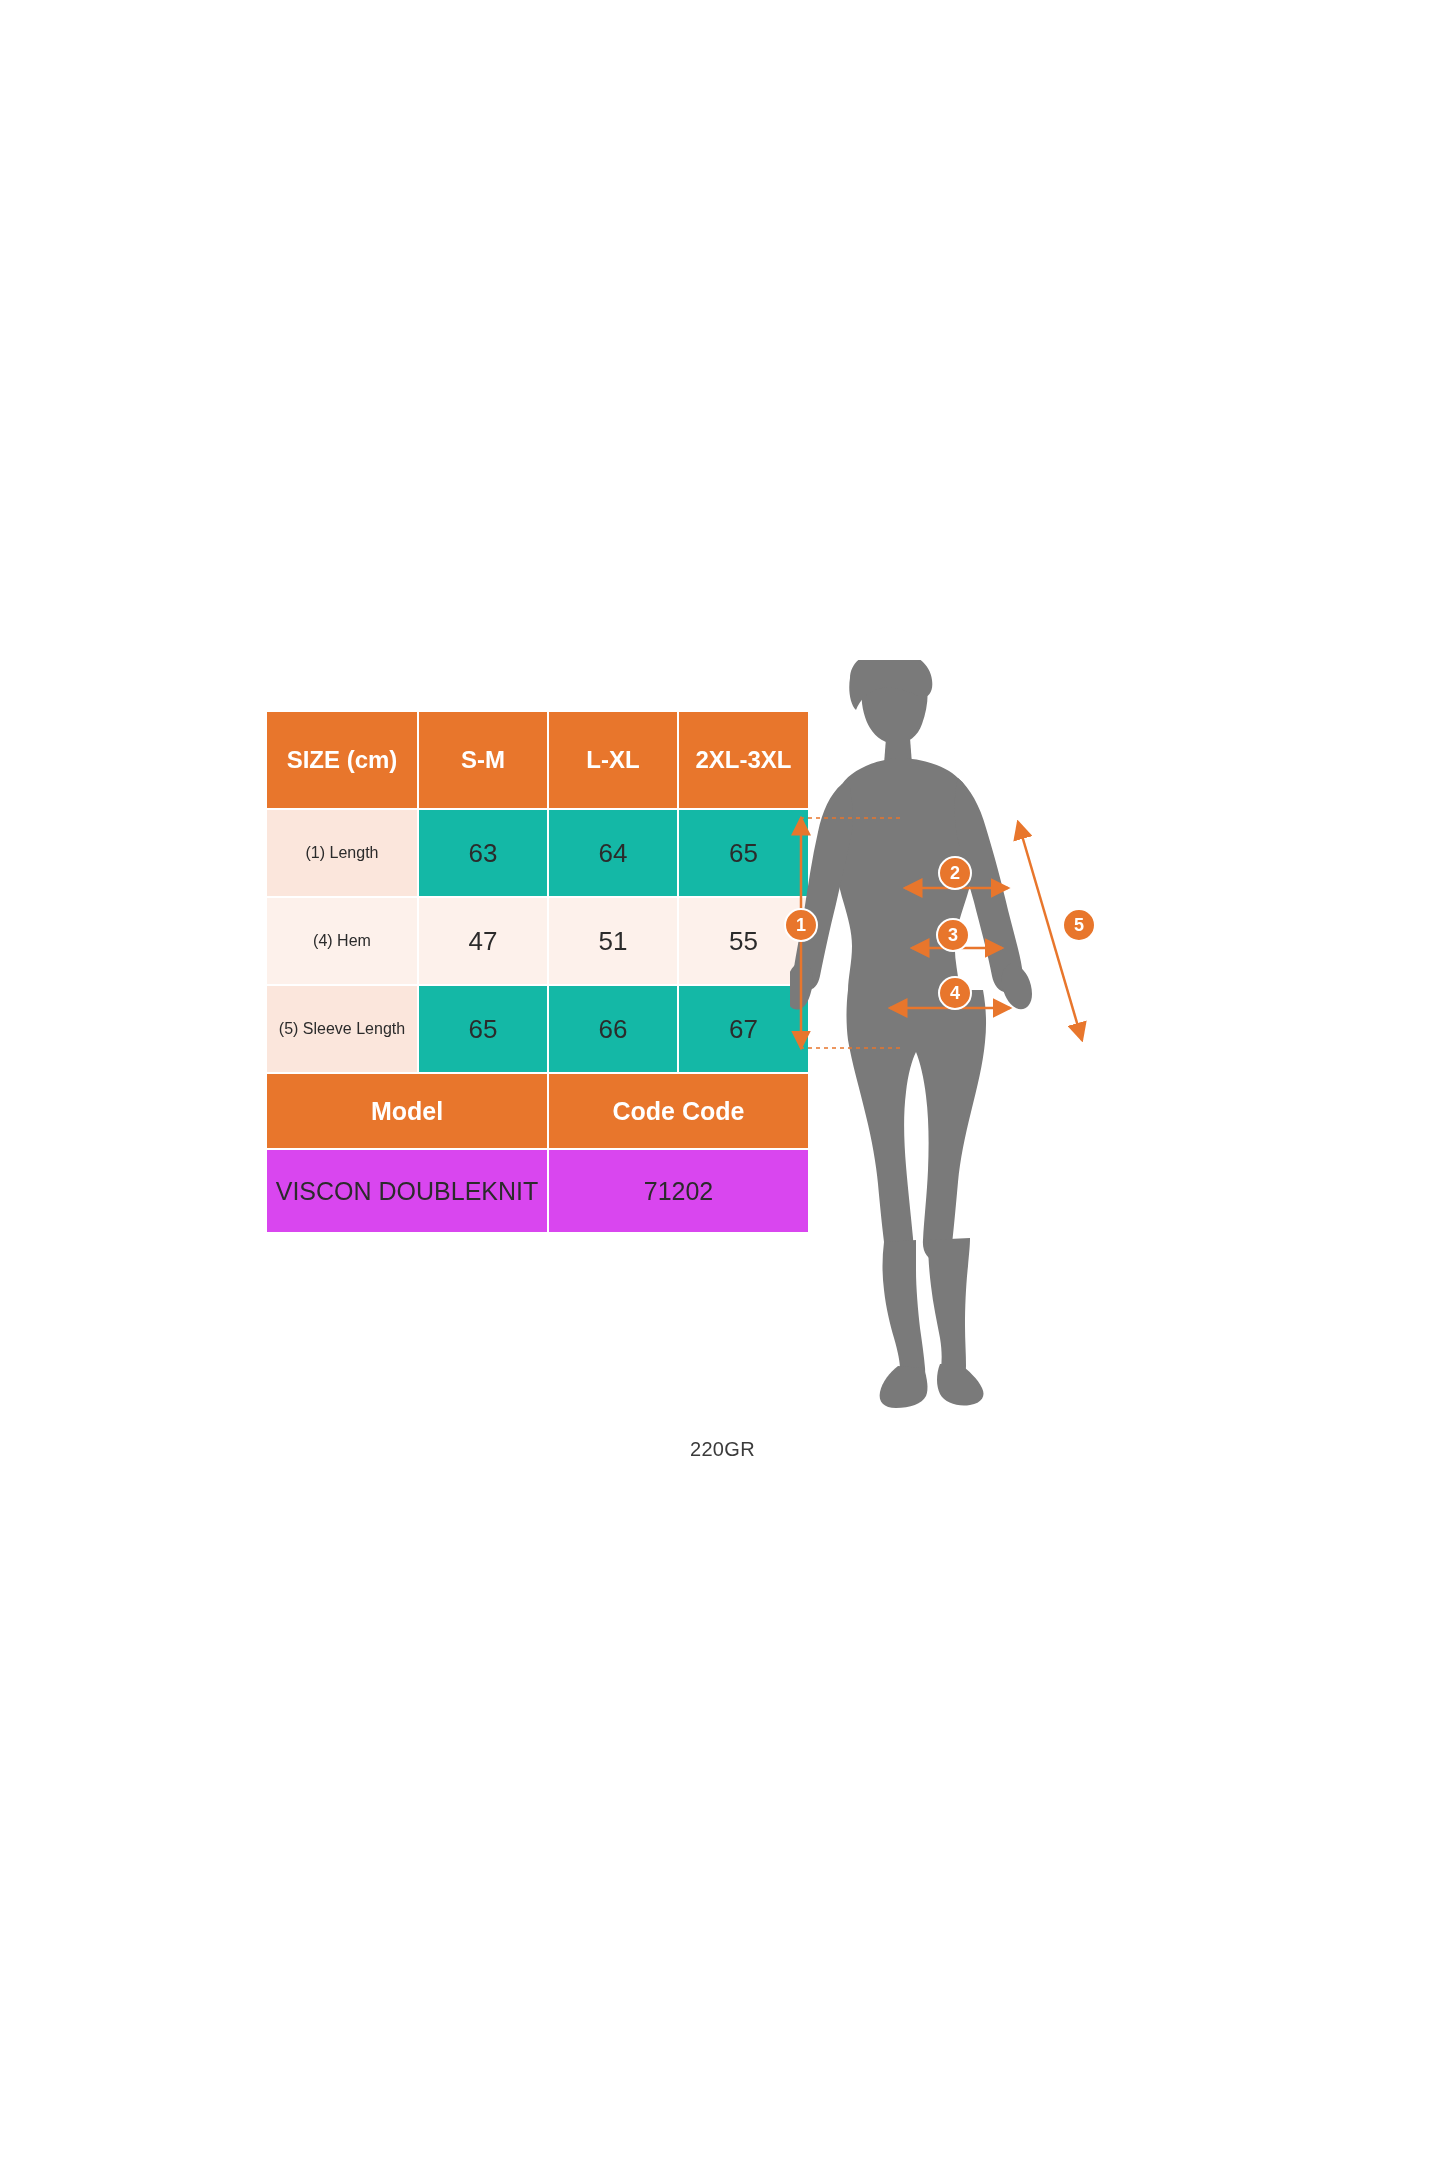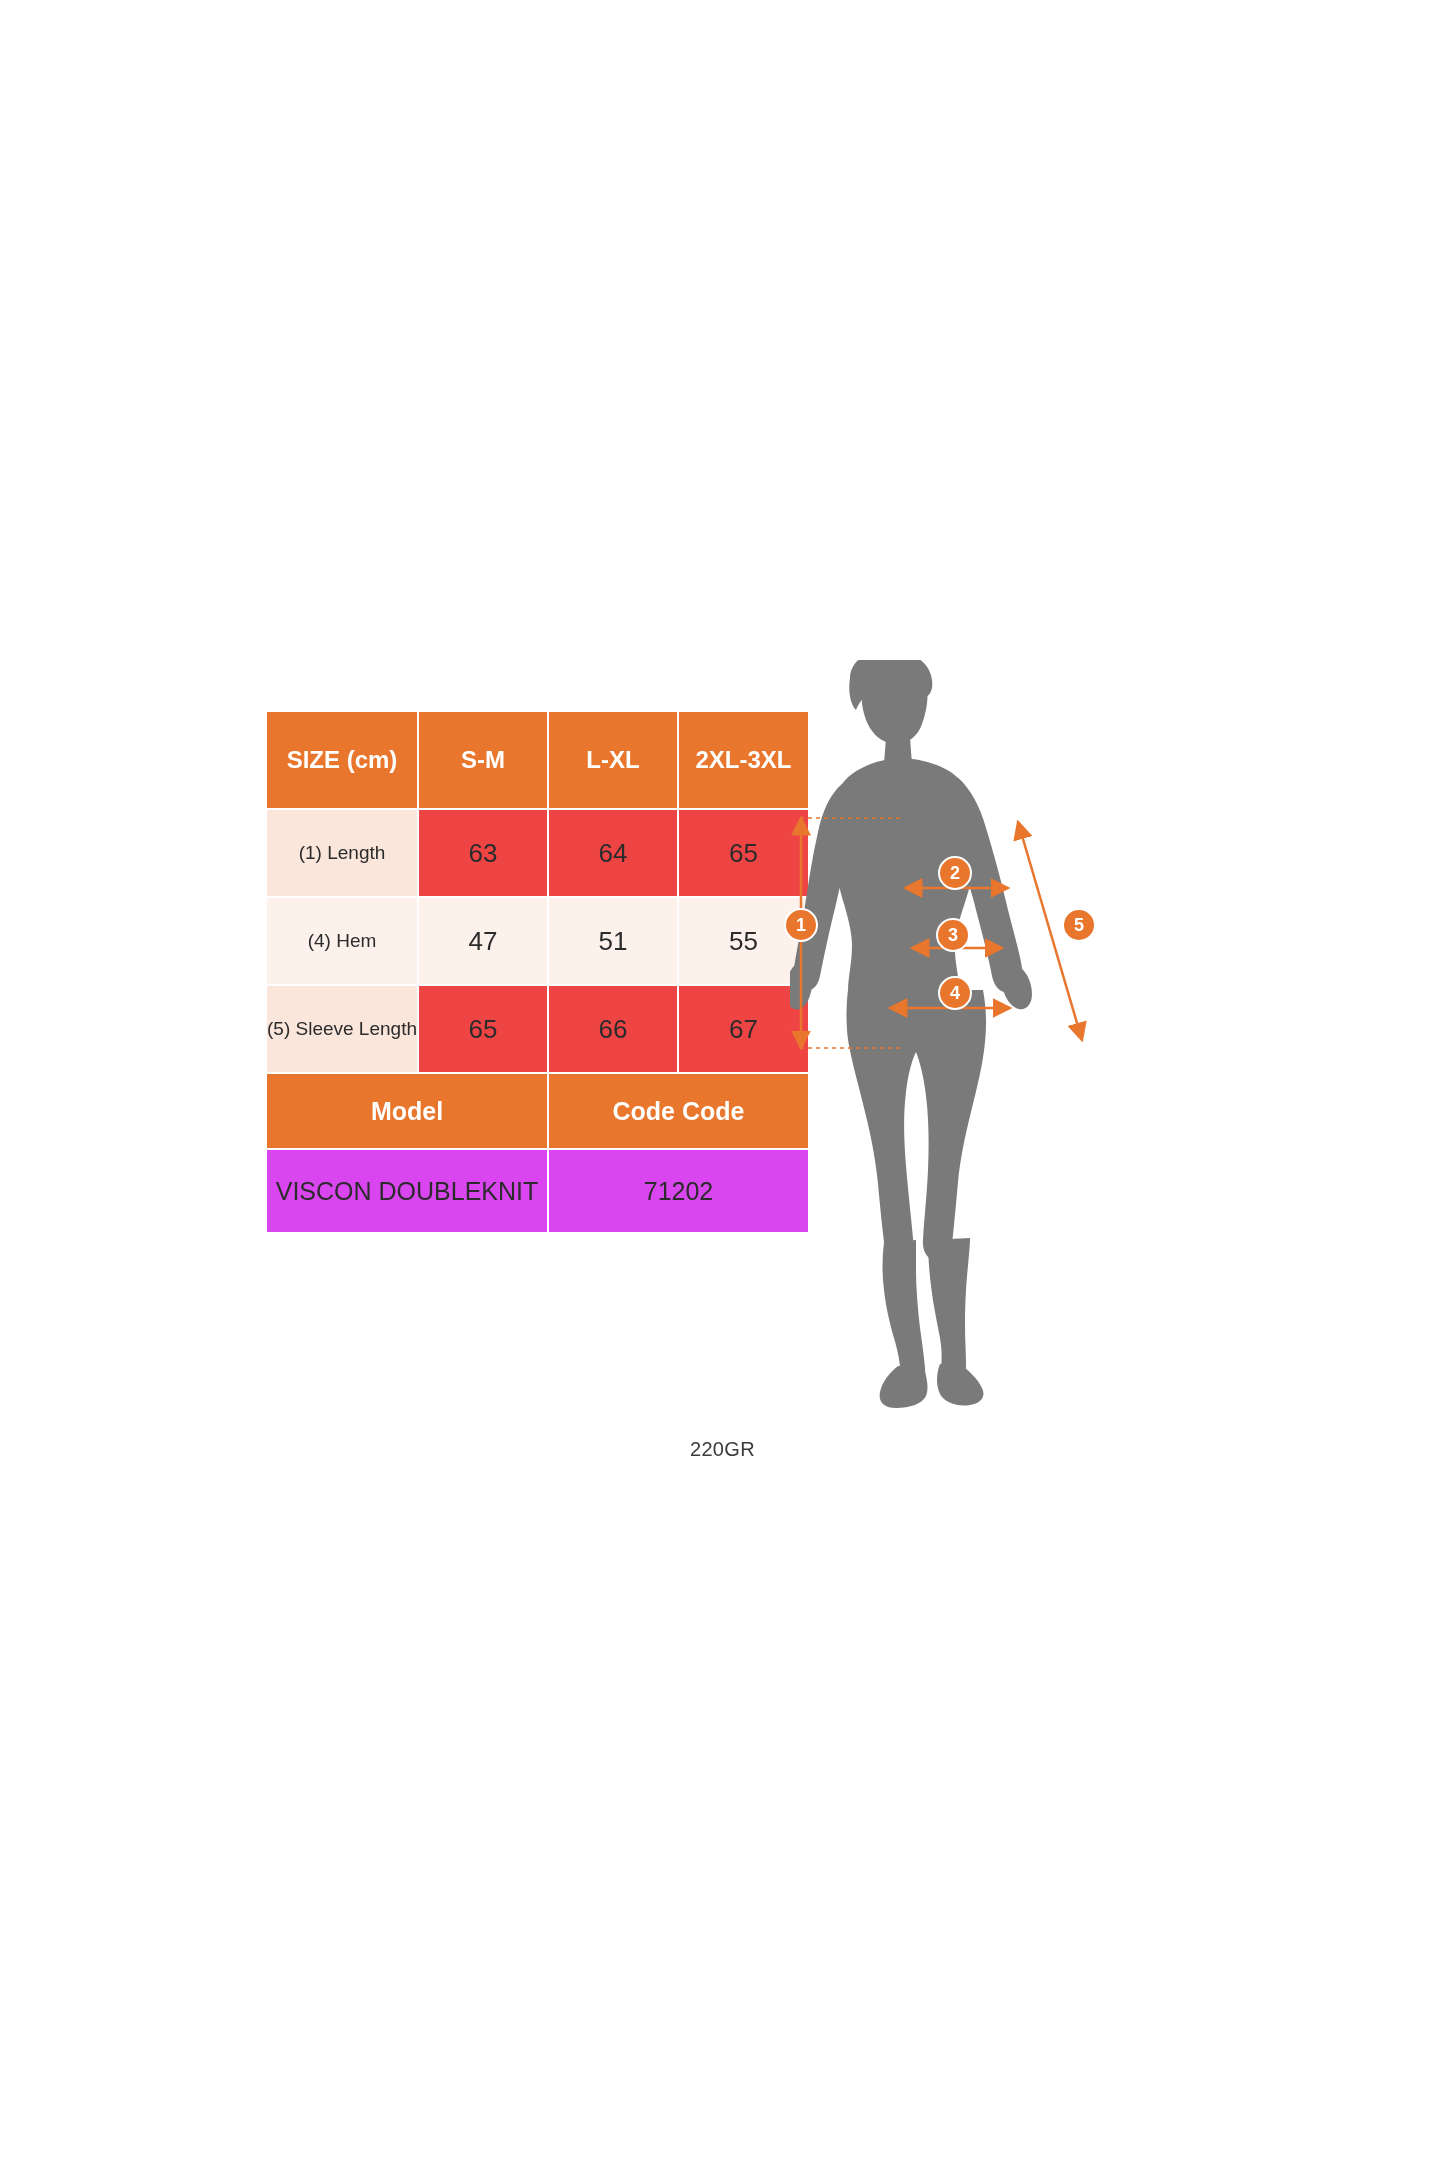--- a/index.html
+++ b/index.html
@@ -45,26 +45,26 @@
     font-size: 24px;
     height: 96px;
     line-height: 1.15;
   }
   .hdr-cell.label-col {
     font-size: 24px;
   }
   .row-label {
     background: #fbe6dc;
     color: #2b2b2b;
-    font-size: 19px;
+    font-size: 16px;
     height: 86px;
     line-height: 1.2;
   }
   .val-cell {
-    background: #ef4444;
+    background: #14b8a6;
     color: #2b2b2b;
     font-size: 26px;
     height: 86px;
   }
   .val-cell.alt {
     background: #fdf1eb;
   }
   .row-label.alt {
     background: #fdf1eb;
   }

